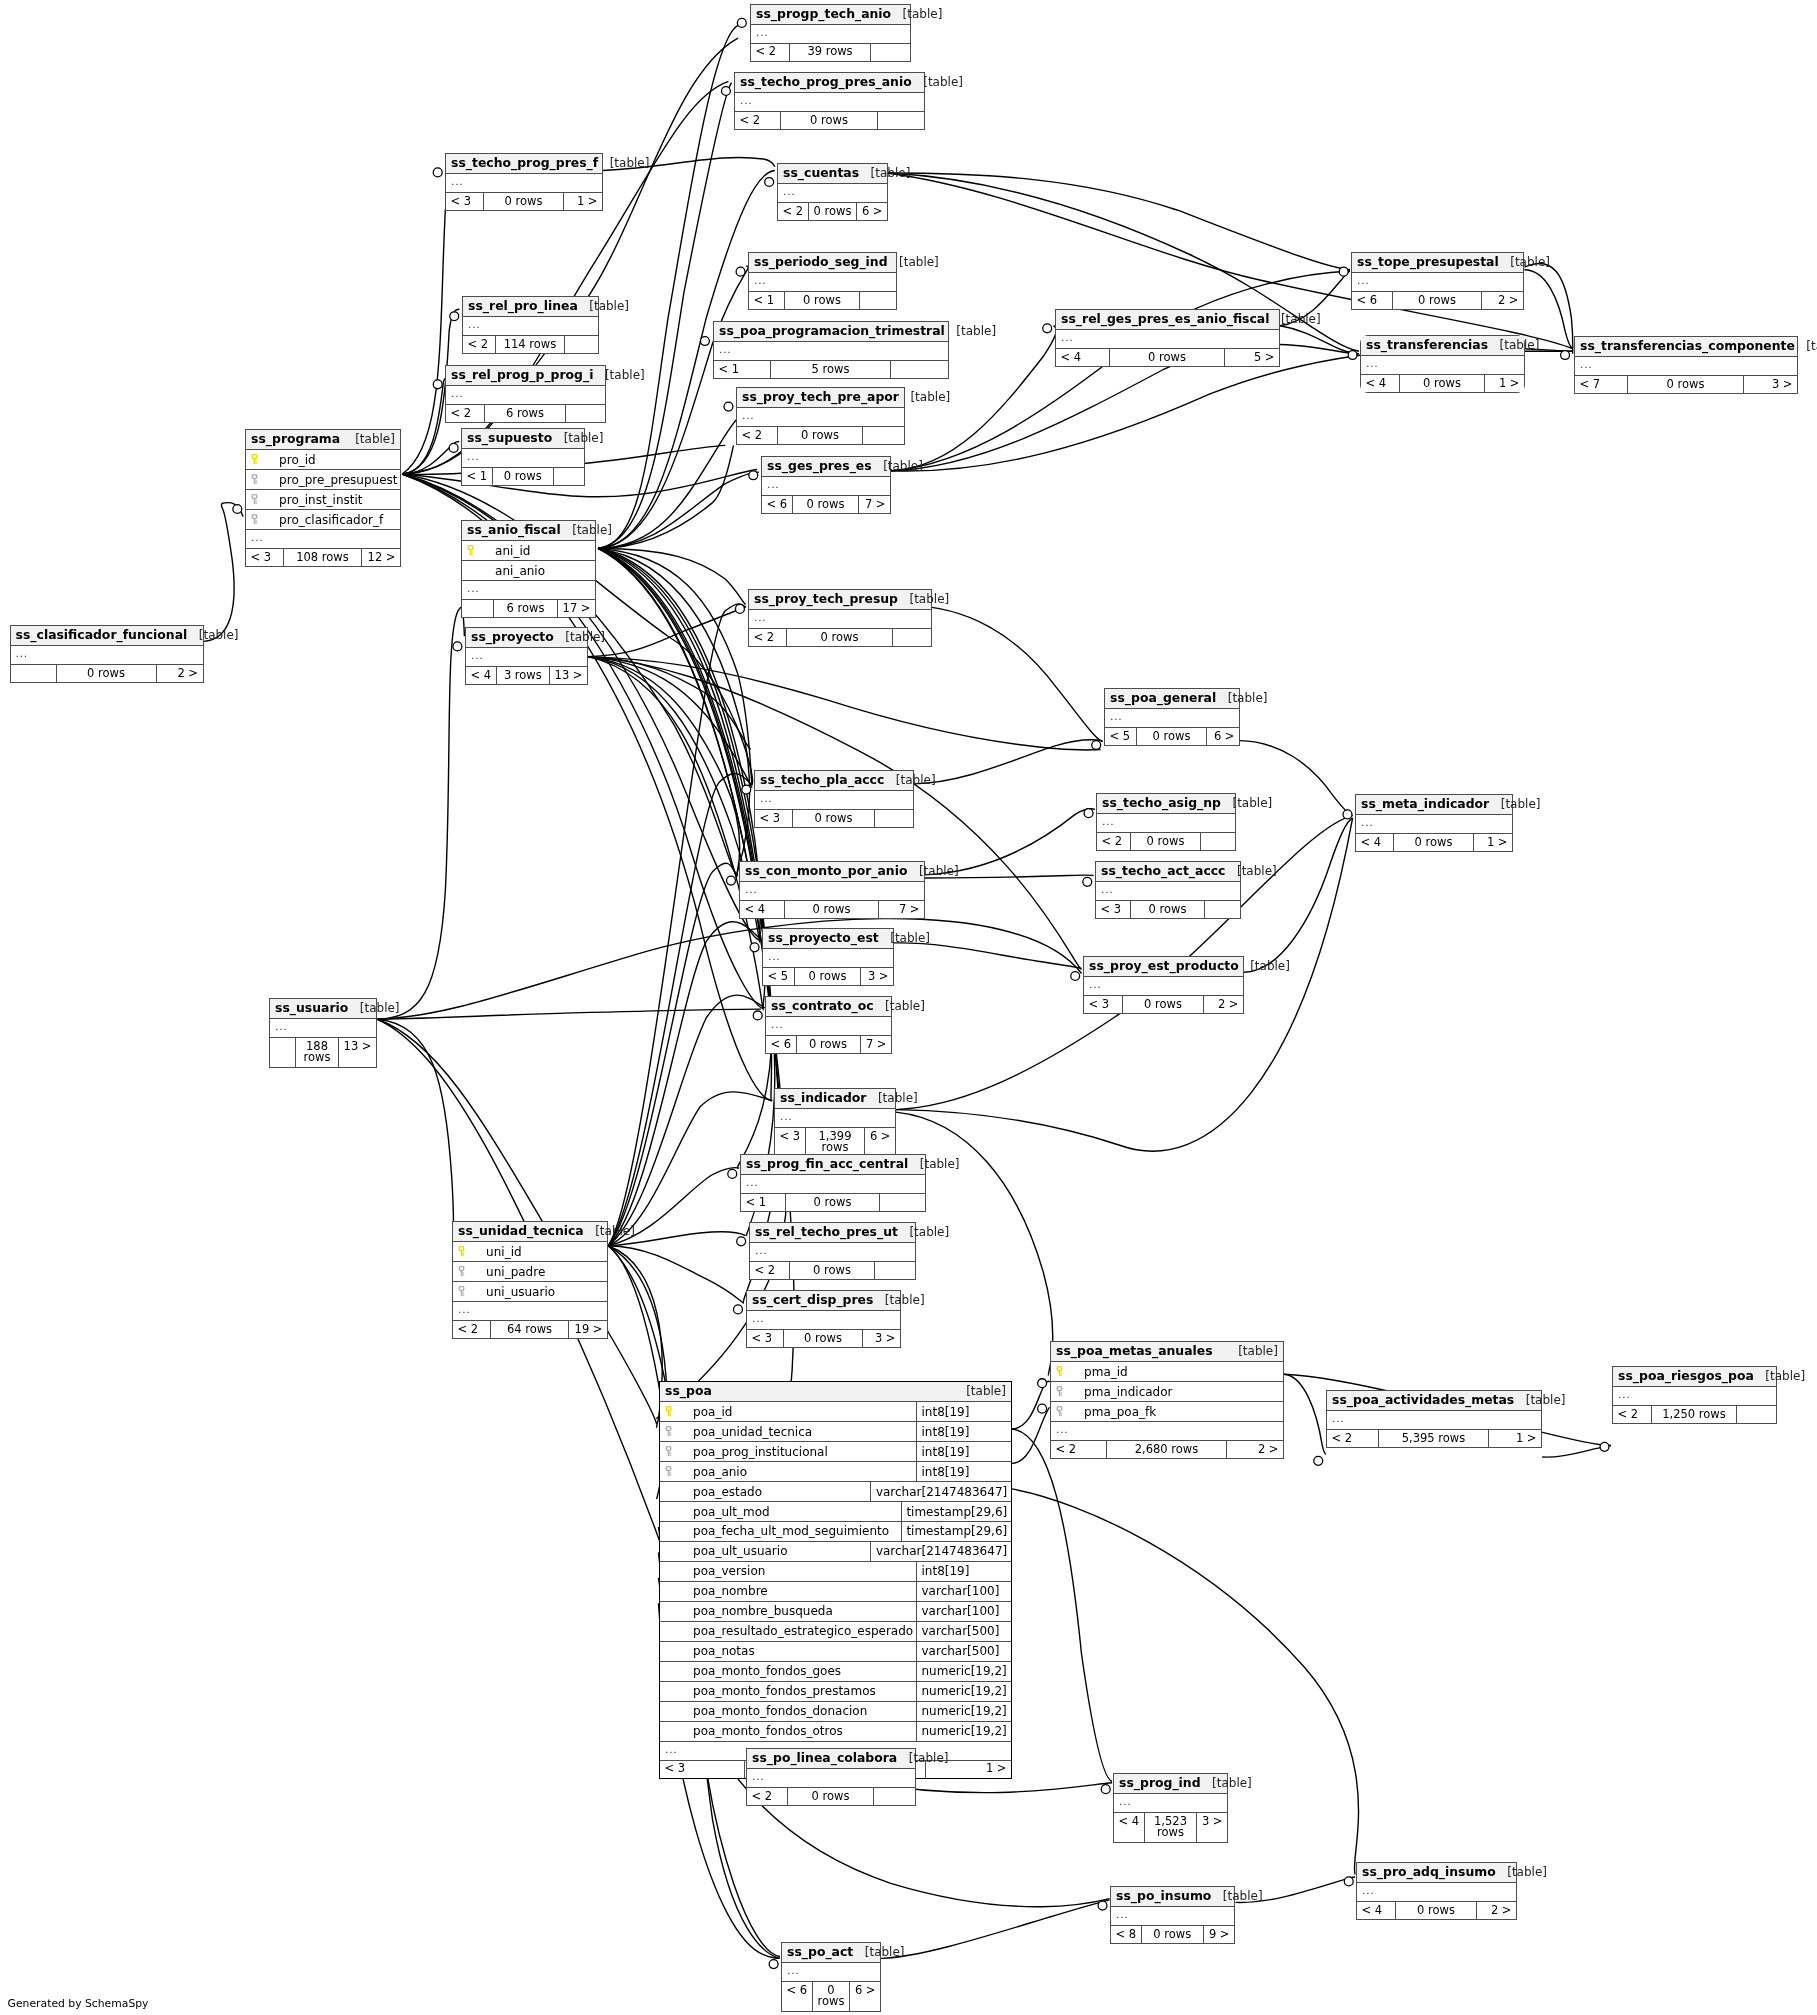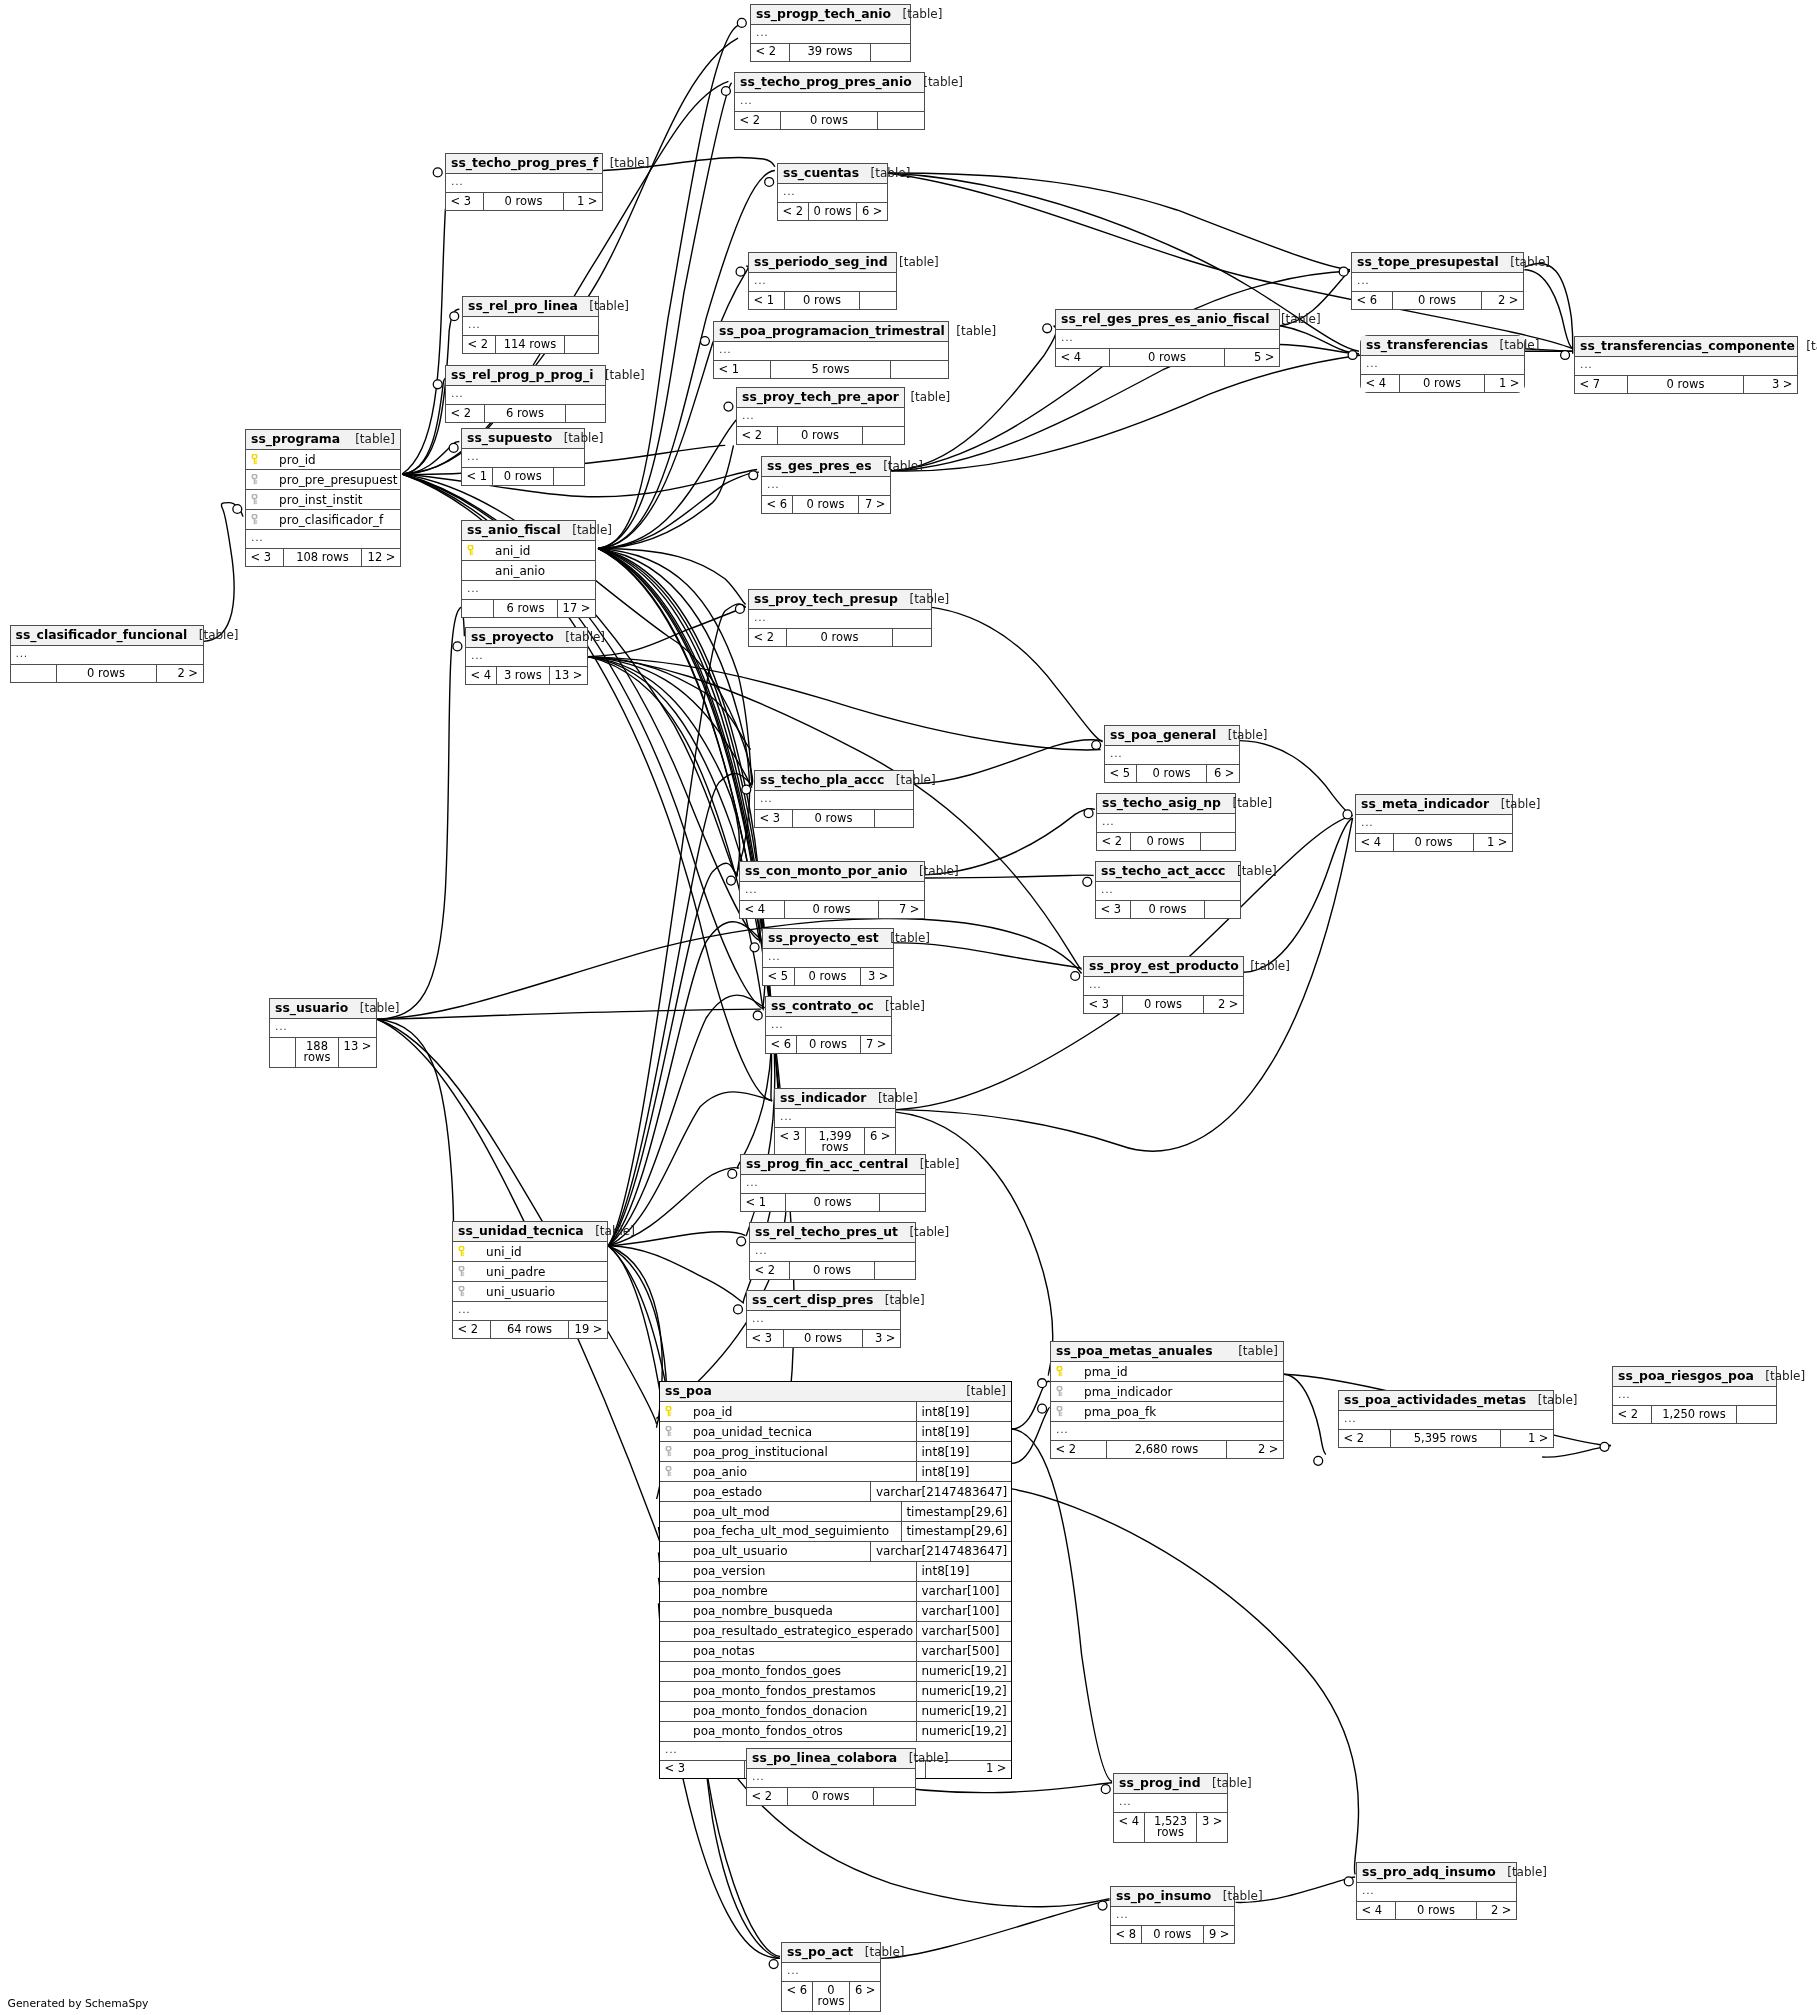--- a/index.html
+++ b/index.html
@@ -586,21 +586,21 @@
           <span class="tbl-name">ss_proyecto</span>
           <span class="tbl-kind">[table]</span>
         </div>
         <div class="ellipsis-row">...</div>
         <div class="foot">
           <div class="foot-l" style="min-width:29px">&lt; 4</div>
           <div class="foot-c">3 rows</div>
           <div class="foot-r" style="min-width:29px">13 &gt;</div>
         </div>
       </div>
-      <div class="tbl" style="left: 1104px; top: 725px; width: 136px;">
+      <div class="tbl" style="left: 1104px; top: 688px; width: 136px;">
         <div class="tbl-head">
           <span class="tbl-name">ss_poa_general</span>
           <span class="tbl-kind">[table]</span>
         </div>
         <div class="ellipsis-row">...</div>
         <div class="foot">
           <div class="foot-l" style="min-width:32px">&lt; 5</div>
           <div class="foot-c">0 rows</div>
           <div class="foot-r" style="min-width:32px">6 &gt;</div>
         </div>
@@ -1027,21 +1027,21 @@
           </span>
           <span class="col-type">numeric[19,2]</span>
         </div>
         <div class="ellipsis-row">...</div>
         <div class="foot">
           <div class="foot-l" style="min-width:85px">&lt; 3</div>
           <div class="foot-c">292 rows</div>
           <div class="foot-r" style="min-width:85px">1 &gt;</div>
         </div>
       </div>
-      <div class="tbl" style="left: 1326px; top: 1390px; width: 216px; margin-left: 12px;">
+      <div class="tbl" style="left: 1326px; top: 1390px; width: 216px;">
         <div class="tbl-head">
           <span class="tbl-name">ss_poa_actividades_metas</span>
           <span class="tbl-kind">[table]</span>
         </div>
         <div class="ellipsis-row">...</div>
         <div class="foot">
           <div class="foot-l" style="min-width:52px">&lt; 2</div>
           <div class="foot-c">5,395 rows</div>
           <div class="foot-r" style="min-width:52px">1 &gt;</div>
         </div>

